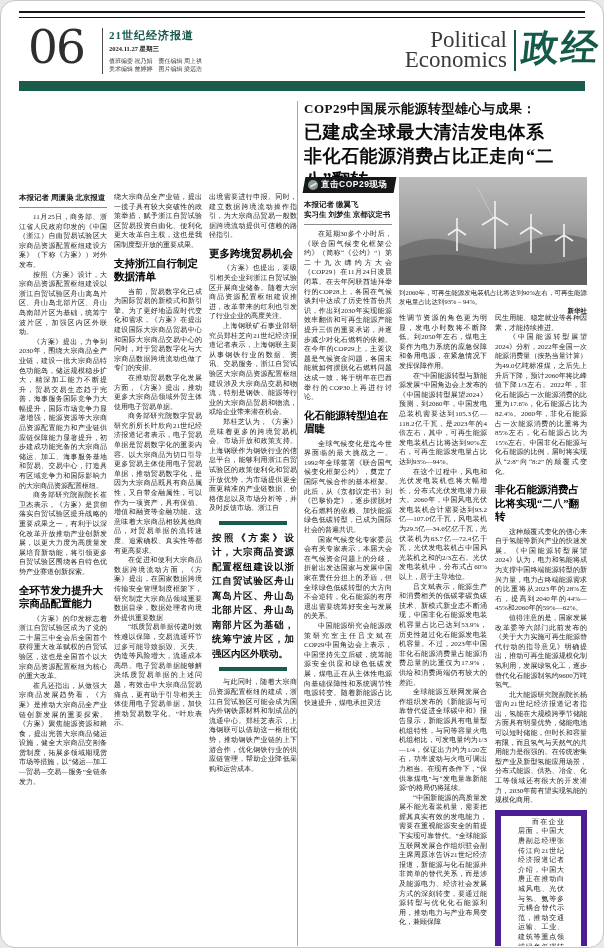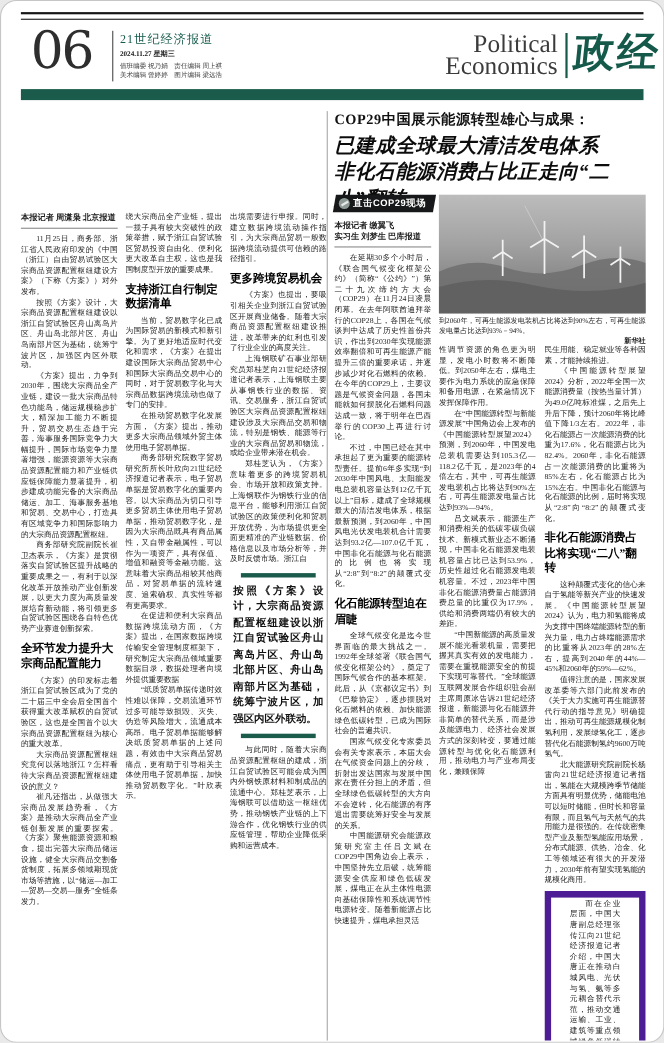--- a/index.html
+++ b/index.html
@@ -6,21 +6,21 @@
   .page{position:relative;width:602px;height:946px;margin:0 auto;background:#ffffff;
         border:1px solid #c6c6c6;border-radius:15px;overflow:hidden;
         font-family:"Liberation Serif","DejaVu Serif",serif;color:#1c1c1c;}
   .top-rule{position:absolute;left:18px;right:18px;top:10px;height:4px;
             border-top:2px solid #161616;border-bottom:1px solid #161616;}
   
   .page-num{position:absolute;left:27px;top:18px;font-size:47px;font-weight:300;
             color:#2e2e2e;letter-spacing:-2px;font-family:"DejaVu Serif",serif;}
   .hdr-vbar{position:absolute;left:101px;top:27px;width:1px;height:46px;background:#4a4a4a;}
   .paper-block{position:absolute;left:108px;top:27px;}
-  .paper-name{font-size:11px;font-weight:400;color:#14594a;letter-spacing:1px;}
+  .paper-name{font-size:11px;font-weight:700;color:#14594a;letter-spacing:1px;}
   .paper-date{font-size:6.5px;font-weight:700;color:#222;margin-top:2px;}
   .paper-credits{font-size:6px;color:#3a3a3a;line-height:8px;margin-top:3px;}
   .section-en{position:absolute;left:396px;top:29px;width:110px;text-align:right;
               font-size:23px;line-height:20px;color:#3b3b3b;}
   .section-vbar{position:absolute;left:513px;top:29px;width:2px;height:41px;background:#14594a;}
   .section-cn{position:absolute;left:521px;top:22px;font-size:37px;font-weight:800;
               color:#14594a;transform:skewX(-6deg);letter-spacing:2px;}
   .green-band{position:absolute;left:18px;right:18px;top:80px;height:10px;background:#1a5b4b;}
   .article-divider{position:absolute;left:296px;top:100px;width:1px;height:845px;background:#a8a8a8;}
   
@@ -40,21 +40,21 @@
   .para.cont{text-indent:0;}
   .sub-head{font-size:10.5px;font-weight:800;line-height:13.5px;margin:6px 0 4px;color:#000;}
   .pull-quote{margin:7px 1px;}
   .pq-bar{height:4px;width:68px;background:#1a5b4b;margin:0 auto;}
   .pq-text{font-size:9.5px;font-weight:700;line-height:14.5px;text-align:justify;
            padding:6px 2px;color:#101010;}
   .red-box{border:6px solid #4c1d95;padding:2px 17px;margin:4px 0;}
   
   .r-headline{position:absolute;left:303px;top:97px;width:290px;}
   .r-h-line1{font-size:13px;font-weight:600;line-height:22px;letter-spacing:.5px;color:#111;}
-  .r-h-line23{font-size:18px;font-weight:800;line-height:24px;letter-spacing:.5px;color:#0c0c0c;font-style:italic;}
+  .r-h-line23{font-size:18px;font-weight:800;line-height:24px;letter-spacing:.5px;color:#0c0c0c;}
   .badge{position:absolute;left:303px;top:176px;height:16px;padding:0 8px 0 4px;background:#17181a;
          transform:skewX(-10deg);display:flex;align-items:center;gap:3px;}
   .badge-inner{transform:skewX(10deg);display:flex;align-items:center;gap:3px;}
   .badge-icon{width:10px;height:10px;border-radius:50%;background:#8d9a96;display:inline-block;
               position:relative;overflow:hidden;}
   .badge-icon::after{content:"";position:absolute;left:2px;top:4px;width:7px;height:2px;
                      background:#e8e8e8;transform:rotate(-30deg);}
   .badge-label{font-size:8.5px;font-weight:800;color:#fff;letter-spacing:.5px;
                font-family:"Liberation Sans","DejaVu Sans",sans-serif;}
   .r-byline{position:absolute;left:303px;top:199px;width:90px;font-size:7.5px;font-weight:700;
@@ -93,21 +93,20 @@
 
   <div class="l-byline">本报记者 周潇枭 北京报道</div>
   <div class="l-byline-rule"></div>
   <div class="col col-l1">
       <p class="para">11月25日，商务部、浙江省人民政府印发的《中国（浙江）自由贸易试验区大宗商品资源配置枢纽建设方案》（下称《方案》）对外发布。</p>
       <p class="para">按照《方案》设计，大宗商品资源配置枢纽建设以浙江自贸试验区舟山离岛片区、舟山岛北部片区、舟山岛南部片区为基础，统筹宁波片区，加强区内区外联动。</p>
       <p class="para">《方案》提出，力争到2030年，围绕大宗商品全产业链，建设一批大宗商品特色功能岛，储运规模稳步扩大，精深加工能力不断提升，贸易交易生态趋于完善，海事服务国际竞争力大幅提升，国际市场竞争力显著增强，能源资源等大宗商品资源配置能力和产业链供应链保障能力显著提升，初步建成功能完备的大宗商品储运、加工、海事服务基地和贸易、交易中心，打造具有区域竞争力和国际影响力的大宗商品资源配置枢纽。</p>
       <p class="para">商务部研究院副院长崔卫杰表示，《方案》是贯彻落实自贸试验区提升战略的重要成果之一，有利于以深化改革开放推动产业创新发展，以更大力度为高质量发展培育新动能，将引领更多自贸试验区围绕各自特色优势产业赛道创新探索。</p>
       <div class="sub-head">全环节发力提升大宗商品配置能力</div>
       <p class="para">《方案》的印发标志着浙江自贸试验区成为了党的二十届三中全会后全国首个获得重大改革赋权的自贸试验区，这也是全国首个以大宗商品资源配置枢纽为核心的重大改革。</p>
-      <p class="para">大宗商品资源配置枢纽究竟何以落地浙江？怎样看待大宗商品资源配置枢纽建设的意义？</p>
       <p class="para">崔凡还指出，从做强大宗商品发展趋势看，《方案》是推动大宗商品全产业链创新发展的重要探索。《方案》聚焦能源资源和粮食，提出完善大宗商品储运设施，健全大宗商品交割备货制度，拓展多领域期现货市场等措施，以“储运—加工—贸易—交易—服务”全链条发力。</p>
     </div>
   <div class="col col-l2">
       <p class="para cont">绕大宗商品全产业链，提出一揽子具有较大突破性的政策举措，赋予浙江自贸试验区贸易投资自由化、便利化更大改革自主权，这也是我国制度型开放的重要成果。</p>
       <div class="sub-head">支持浙江自行制定数据清单</div>
       <p class="para">当前，贸易数字化已成为国际贸易的新模式和新引擎。为了更好地适应时代变化和需求，《方案》在提出建设国际大宗商品贸易中心和国际大宗商品交易中心的同时，对于贸易数字化与大宗商品数据跨境流动也做了专门的安排。</p>
       <p class="para">在推动贸易数字化发展方面，《方案》提出，推动更多大宗商品领域外贸主体使用电子贸易单据。</p>
       <p class="para">商务部研究院数字贸易研究所所长叶欣向21世纪经济报道记者表示，电子贸易单据是贸易数字化的重要内容。以大宗商品为切口引导更多贸易主体使用电子贸易单据，推动贸易数字化，是因为大宗商品既具有商品属性，又自带金融属性，可以作为一项资产，具有保值、增值和融资等金融功能。这意味着大宗商品相较其他商品，对贸易单据的流转速度、追索确权、真实性等都有更高要求。</p>
       <p class="para">在促进和便利大宗商品数据跨境流动方面，《方案》提出，在国家数据跨境传输安全管理制度框架下，研究制定大宗商品领域重要数据目录，数据处理者向境外提供重要数据</p>
       <p class="para">“纸质贸易单据传递时效性难以保障，交易流通环节过多可能导致损毁、灭失、伪造等风险增大，流通成本高昂。电子贸易单据能够解决纸质贸易单据的上述问题，有效击中大宗商品贸易痛点，更有助于引导相关主体使用电子贸易单据，加快推动贸易数字化。”叶欣表示。</p>
@@ -132,21 +131,21 @@
     <div class="r-h-line23">非化石能源消费占比正走向“二八”翻转</div>
   </div>
   <div class="badge">
     <span class="badge-inner">
       <span class="badge-icon"></span>
       <span class="badge-label">直击COP29现场</span>
     </span>
   </div>
   <div class="r-byline">
     <div>本报记者 缴翼飞</div>
-    <div>实习生 刘梦生 巴库报道</div>
+    <div>实习生 刘梦生 京都议定书</div>
   </div>
   <div class="r-byline-rule"></div>
 
   <div class="photo">
     <svg width="188" height="108" viewBox="0 0 188 108">
       <path d="M0,70 Q30,56 60,66 Q95,78 130,64 Q160,52 188,62 L188,108 L0,108 Z" fill="#6f6f6f" opacity="0.85"></path>
       <path d="M0,84 Q40,72 85,82 Q140,94 188,80 L188,108 L0,108 Z" fill="#5f5f5f" opacity="0.9"></path>
       <line x1="78" y1="10" x2="95" y2="42" stroke="#d8d8d8" stroke-width="0.8" opacity="0.7"></line>
       <g stroke="#f2f2f2" stroke-width="1.6">
         <line x1="96" y1="40" x2="96" y2="72"></line>
@@ -168,30 +167,31 @@
       </g>
     </svg>
   </div>
   <div class="caption">
     <span>到2060年，可再生能源发电装机占比将达到90%左右，可再生能源发电量占比达到93%－94%。</span>
     <div class="caption-credit">新华社</div>
   </div>
 
   <div class="col col-r1">
       <p class="para">在延期30多个小时后，《联合国气候变化框架公约》（简称“《公约》”）第二十九次缔约方大会（COP29）在11月24日凌晨闭幕。在去年阿联酋迪拜举行的COP28上，各国在气候谈判中达成了历史性首份共识，作出到2030年实现能源效率翻倍和可再生能源产能提升三倍的重要承诺，并逐步减少对化石燃料的依赖。在今年的COP29上，主要议题是气候资金问题，各国未能就如何摆脱化石燃料问题达成一致，将于明年在巴西举行的COP30上再进行讨论。</p>
-      <p class="para">不过，中国已经在其中承担起了更为重要的能源转型责任。提前6年多实现“到2030年中国风电、太阳能发电总装机容量达到12亿千瓦以上”目标，建成了全球规模最大的清洁发电体系，根据最新预测，到2060年，中国风电光伏发电装机合计需要达到93.2亿—107.0亿千瓦，中国非化石能源与化石能源的比例也将实现从“2:8”到“8:2”的颠覆式变化。</p>
       <div class="sub-head">化石能源转型迫在眉睫</div>
       <p class="para">全球气候变化是迄今世界面临的最大挑战之一。1992年全球签署《联合国气候变化框架公约》，奠定了国际气候合作的基本框架。此后，从《京都议定书》到《巴黎协定》，逐步摆脱对化石燃料的依赖、加快能源绿色低碳转型，已成为国际社会的普遍共识。</p>
       <p class="para">国家气候变化专家委员会有关专家表示，本届大会在气候资金问题上的分歧，折射出发达国家与发展中国家在责任分担上的矛盾，但全球绿色低碳转型的大方向不会逆转，化石能源的有序退出需要统筹好安全与发展的关系。</p>
       <p class="para">中国能源研究会能源政策研究室主任吕文斌在COP29中国角边会上表示，中国坚持先立后破，统筹能源安全供应和绿色低碳发展，煤电正在从主体性电源向基础保障性和系统调节性电源转变。随着新能源占比快速提升，煤电承担灵活</p>
     </div>
   <div class="col col-r2">
       <p class="para cont">性调节资源的角色更为明显，发电小时数将不断降低。到2050年左右，煤电主要作为电力系统的应急保障和备用电源，在紧急情况下发挥保障作用。</p>
       <p class="para">在“中国能源转型与新能源发展”中国角边会上发布的《中国能源转型展望2024》预测，到2060年，中国发电总装机需要达到105.3亿—118.2亿千瓦，是2023年的4倍左右，其中，可再生能源发电装机占比将达到90%左右，可再生能源发电量占比达到93%—94%。</p>
+      <p class="para">在这个过程中，风电和光伏发电装机也将大幅增长，分布式光伏发电潜力最大。2060年，中国风电光伏发电装机合计需要达到93.2亿—107.0亿千瓦，风电装机为29.5亿—34.6亿亿千瓦，光伏装机为63.7亿—72.4亿千瓦，光伏发电装机占中国风光装机之和的2/3左右。光伏发电装机中，分布式占60%以上，居于主导地位。</p>
       <p class="para">吕文斌表示，能源生产和消费相关的低碳零碳负碳技术、新模式新业态不断涌现，中国非化石能源发电装机容量占比已达到53.9%，历史性超过化石能源发电装机容量。不过，2023年中国非化石能源消费量占能源消费总量的比重仅为17.9%，供给和消费两端仍有较大的差距。</p>
+      <p class="para">全球能源互联网发展合作组织发布的《新能源与可靠替代促进全球碳中和》报告显示，新能源具有电量型机组特性，与同等容量火电机组相比，可发电量约为1/3—1/4，保证出力约为1/20左右，功率波动与火电可调出力相当。在现有条件下，“保供靠煤电”与“发电量靠新能源”的格局仍将延续。</p>
       <p class="para">“中国新能源的高质量发展不能光看装机量，需要把握其真实有效的发电能力，需要在重视能源安全的前提下实现可靠替代。”全球能源互联网发展合作组织驻会副主席周原冰告诉21世纪经济报道，新能源与化石能源并非简单的替代关系，而是涉及能源电力、经济社会发展方式的深刻转变，要通过能源转型与优化化石能源利用，推动电力与产业布局变化，兼顾保障</p>
     </div>
   <div class="col col-r3">
       <p class="para cont">民生用能、稳定就业等各种因素，才能持续推进。</p>
       <p class="para">《中国能源转型展望2024》分析，2022年全国一次能源消费量（按热当量计算）为49.0亿吨标准煤，之后先上升后下降，预计2060年将比峰值下降1/3左右。2022年，非化石能源占一次能源消费的比重为17.6%，化石能源占比为82.4%。2060年，非化石能源占一次能源消费的比重将为85%左右，化石能源占比为15%左右。中国非化石能源与化石能源的比例，届时将实现从“2:8”向“8:2”的颠覆式变化。</p>
       <div class="sub-head">非化石能源消费占比将实现“二八”翻转</div>
       <p class="para">这种颠覆式变化的信心来自于氢能等新兴产业的快速发展。《中国能源转型展望2024》认为，电力和氢能将成为支撑中国终端能源转型的新兴力量，电力占终端能源需求的比重将从2023年的28%左右，提高到2040年的44%—45%和2060年的59%—62%。</p>
       <p class="para">值得注意的是，国家发展改革委等六部门此前发布的《关于大力实施可再生能源替代行动的指导意见》明确提出，推动可再生能源规模化制氢利用，发展绿氢化工，逐步替代化石能源制氢约9600万吨氢气。</p>
       <p class="para">北大能源研究院副院长杨雷向21世纪经济报道记者指出，氢能在大规模跨季节储能方面具有明显优势，储能电池可以短时储能，但时长和容量有限，而且氢气与天然气的共用能力是很强的。在传统密集型产业及新型氢能应用场景，分布式能源、供热、冶金、化工等领域还有很大的开发潜力，2030年前有望实现氢能的规模化商用。</p>
       <div class="red-box">

